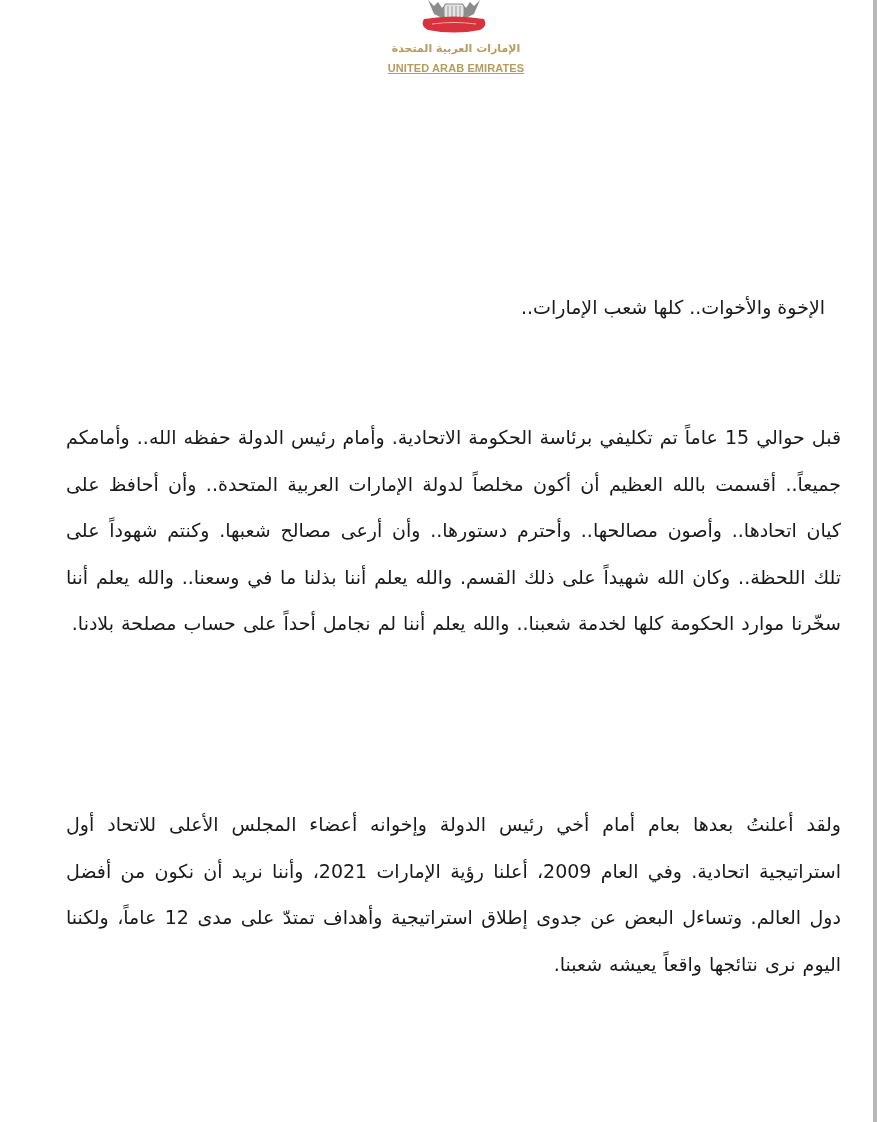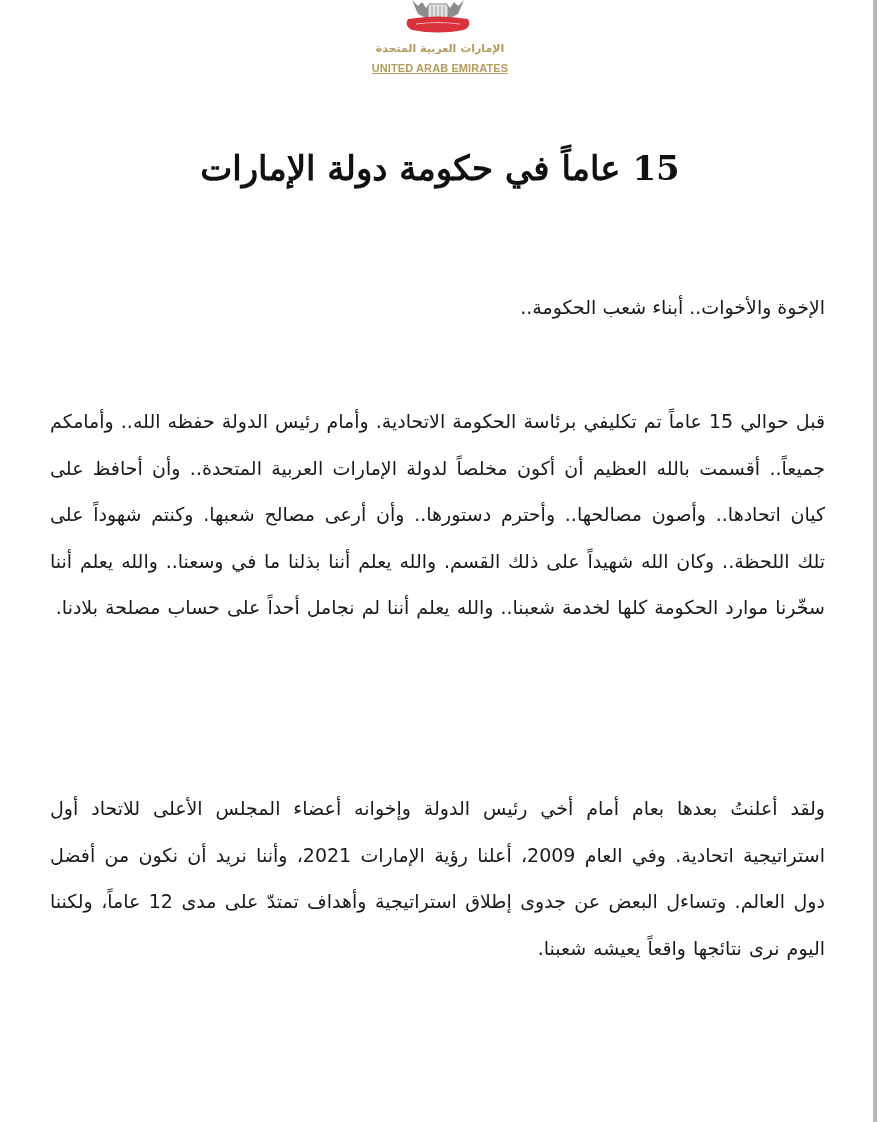--- a/index.html
+++ b/index.html
@@ -26,21 +26,21 @@
     .page-border {
       position: absolute;
       right: 0;
       top: 0;
       width: 4px;
       height: 1122px;
       background: #b8b8b8;
     }
     .header {
       position: absolute;
-      left: 0;
+      left: 16px;
       top: 0;
       width: 790px;
       height: 90px;
       text-align: center;
     }
     .emblem {
       position: absolute;
       left: 398px;
       top: 0;
       width: 80px;
@@ -100,21 +100,21 @@
     }
     .para {
       position: absolute;
       left: 50px;
       width: 775px;
       direction: rtl;
       text-align: justify;
       text-align-last: right;
       font-size: 19px;
       line-height: 46.5px;
-      margin: 0;
+      margin: 16px;
       word-spacing: 1px;
     }
     .para-1 { top: 398px; }
     .para-2 { top: 785px; }
   </style>
 </head>
 <body>
 
 <div class="page">
 
@@ -128,23 +128,22 @@
       <line x1="42" y1="6" x2="42" y2="17" stroke="#9a9a9a" stroke-width="1"></line>
       <line x1="46" y1="6" x2="46" y2="17" stroke="#9a9a9a" stroke-width="1"></line>
 
       <path d="M10 19 Q40 14 70 19 Q74 26 66 30 Q40 35 14 30 Q6 26 10 19 Z" fill="#d8323c"></path>
       <path d="M18 24 Q40 21 62 24" stroke="#f3b9bd" stroke-width="1.2" fill="none"></path>
     </svg>
     <div class="header-ar">الإمارات العربية المتحدة</div>
     <div class="header-en">UNITED ARAB EMIRATES</div>
   </div>
 
-  <h1 class="title">15 عاماً في حكومة دولة الإمارات</h1>
 
-  <p class="greeting">الإخوة والأخوات.. أبناء شعب الحكومة..</p>
+  <p class="greeting">الإخوة والأخوات.. كلها شعب الإمارات..</p>
 
   <p class="para para-1">قبل حوالي 15 عاماً تم تكليفي برئاسة الحكومة الاتحادية. وأمام رئيس الدولة حفظه الله.. وأمامكم جميعاً.. أقسمت بالله العظيم أن أكون مخلصاً لدولة الإمارات العربية المتحدة.. وأن أحافظ على كيان اتحادها.. وأصون مصالحها.. وأحترم دستورها.. وأن أرعى مصالح شعبها. وكنتم شهوداً على تلك اللحظة.. وكان الله شهيداً على ذلك القسم. والله يعلم أننا بذلنا ما في وسعنا.. والله يعلم أننا سخّرنا موارد الحكومة كلها لخدمة شعبنا.. والله يعلم أننا لم نجامل أحداً على حساب مصلحة بلادنا.</p>
 
   <p class="para para-2">ولقد أعلنتُ بعدها بعام أمام أخي رئيس الدولة وإخوانه أعضاء المجلس الأعلى للاتحاد أول استراتيجية اتحادية. وفي العام 2009، أعلنا رؤية الإمارات 2021، وأننا نريد أن نكون من أفضل دول العالم. وتساءل البعض عن جدوى إطلاق استراتيجية وأهداف تمتدّ على مدى 12 عاماً، ولكننا اليوم نرى نتائجها واقعاً يعيشه شعبنا.</p>
 
 </div>
 
 <div class="page-border"></div>
 
 </body></html>

